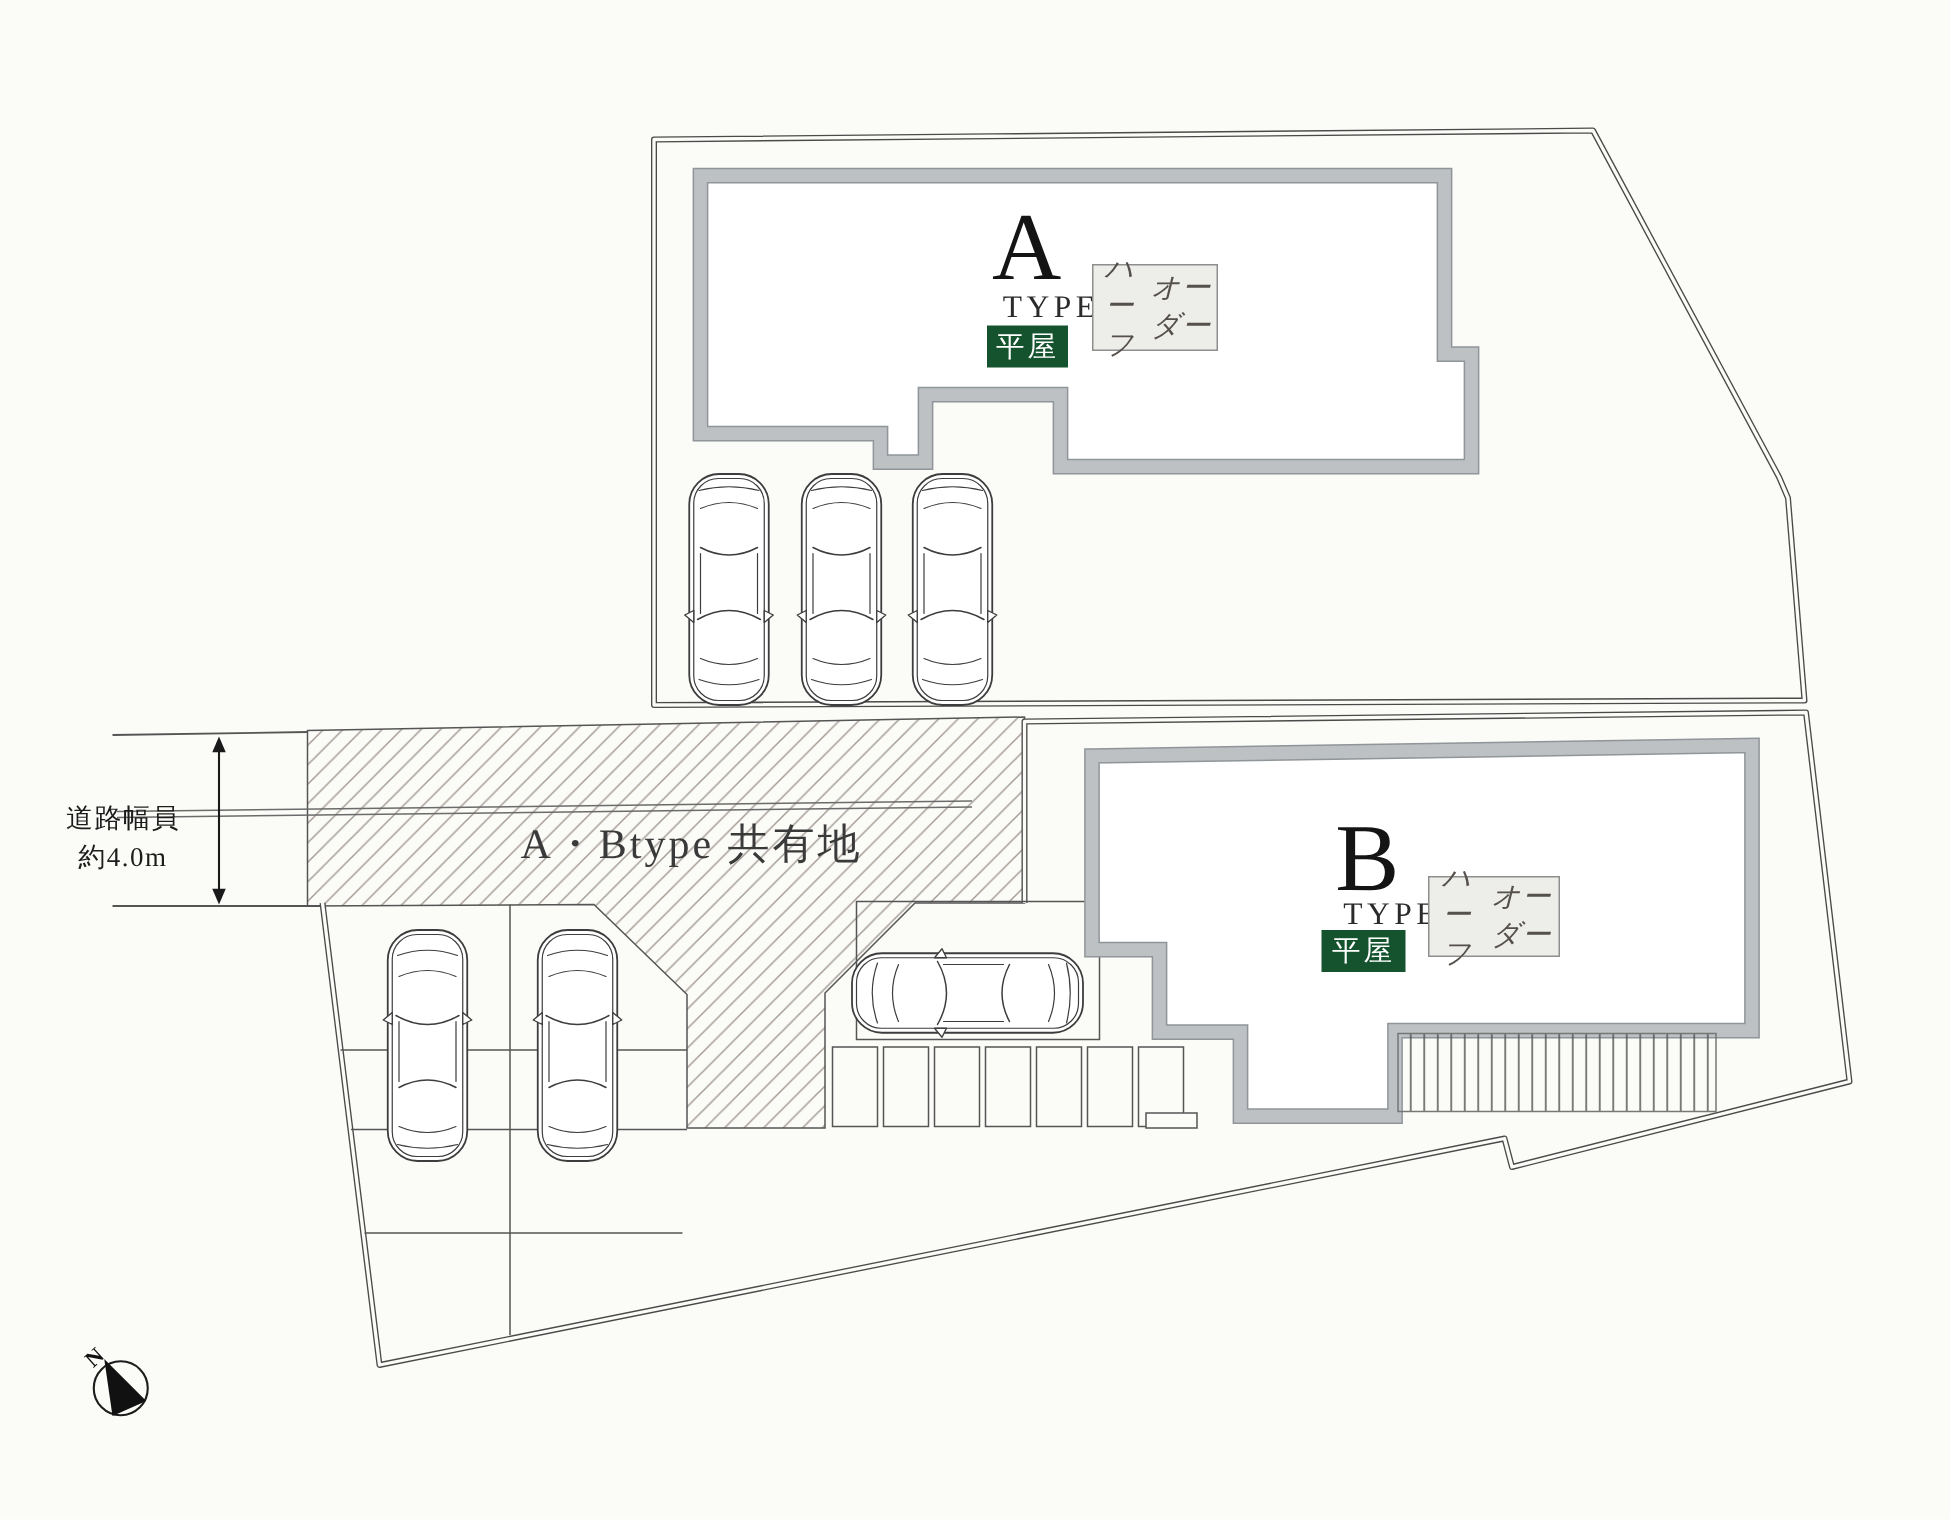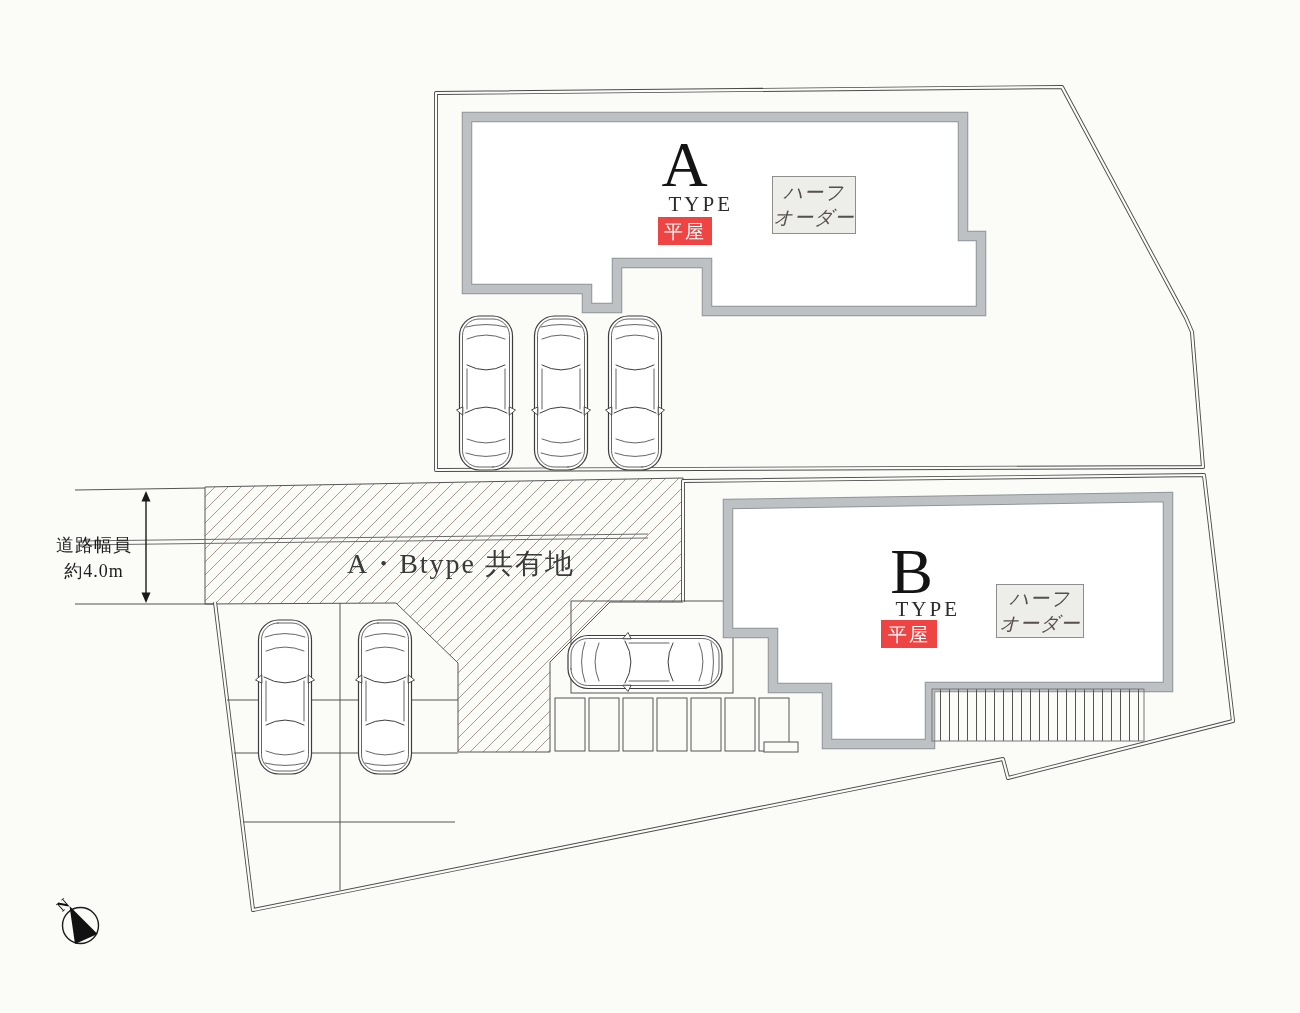--- a/index.html
+++ b/index.html
@@ -5,27 +5,27 @@
   html,body{margin:0;padding:0;background:#ffffff;}
   #stage{
     position:relative;width:1300px;height:1013px;background:#fbfbf8;
     font-family:"Liberation Serif","DejaVu Serif",serif;overflow:hidden;
   }
   #drawing{position:absolute;left:0;top:0;}
   .label{position:absolute;text-align:center;color:#1f1f1f;line-height:1;}
   .big-letter{font-size:64px;letter-spacing:1px;color:#141414;}
   .type-label{font-size:21px;letter-spacing:3px;color:#2b2b2b;text-align:right;}
   .storey-badge{
-    background:#ef4444;color:#ffffff;font-size:19px;
+    background:#14532d;color:#ffffff;font-size:19px;
     display:flex;align-items:center;justify-content:center;letter-spacing:2px;
   }
   .order-box{
     background:#ededea;border:1px solid #8e8e8e;color:#55504c;
     font-size:19px;font-style:italic;letter-spacing:1px;line-height:1.32;
-    display:flex;flex-direction:column;align-items:center;justify-content:center;margin-left:44px;
+    display:flex;align-items:center;justify-content:center;
   }
   .shared-label{font-size:28px;color:#3a3a3a;letter-spacing:2px;}
   .road-label{font-size:18px;color:#1c1c1c;line-height:1.45;letter-spacing:1px;}
 </style>
 </head>
 <body>
 
 <div id="stage">
 
   <svg id="drawing" width="1300" height="1013" viewBox="0 0 1300 1013">
@@ -137,18 +137,18 @@
   <div class="label big-letter" style="left:864px;top:540px;width:96px;">B</div>
   <div class="label type-label" style="left:864px;top:599px;width:96px;">TYPE</div>
   <div class="label storey-badge" style="left:881px;top:620px;width:56px;height:28px;">平屋</div>
   <div class="label order-box" style="left:952px;top:584px;width:86px;height:52px;">
     <span>ハーフ</span>
     <span>オーダー</span>
   </div>
 
   <div class="label shared-label" style="left:336px;top:550px;width:250px;">A・Btype 共有地</div>
 
-  <div class="label road-label" style="left:50px;top:532px;width:88px;">
+  <div class="label road-label" style="left:38px;top:532px;width:88px;">
     <div>道路幅員</div>
     <div>約4.0m</div>
   </div>
 
 </div>
 
 </body></html>

